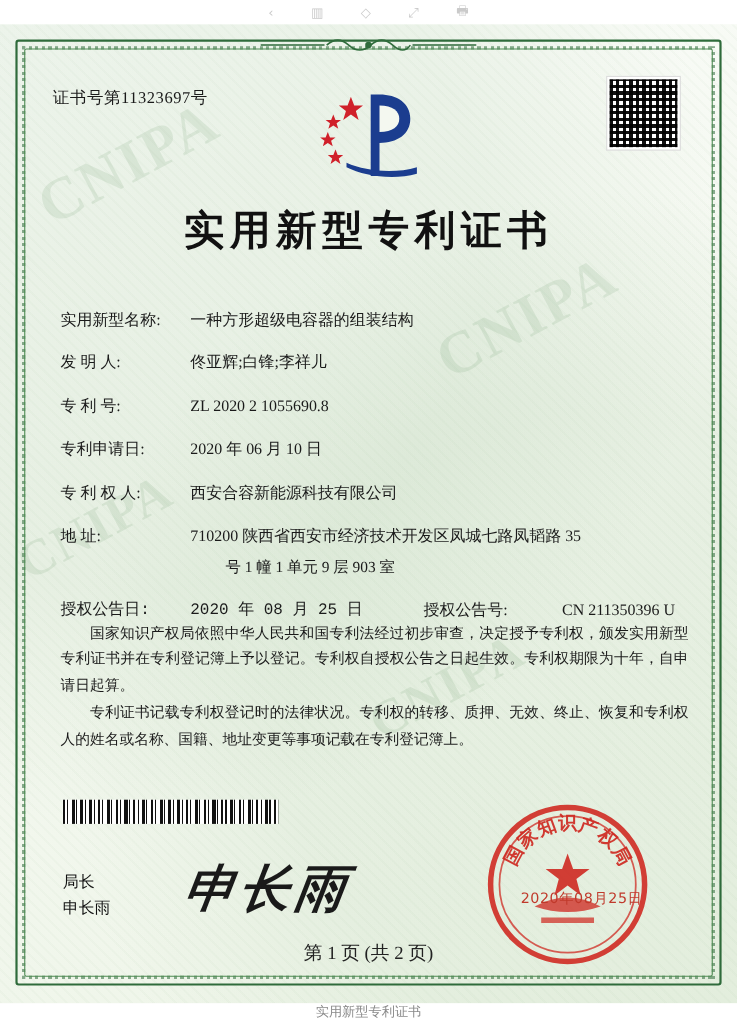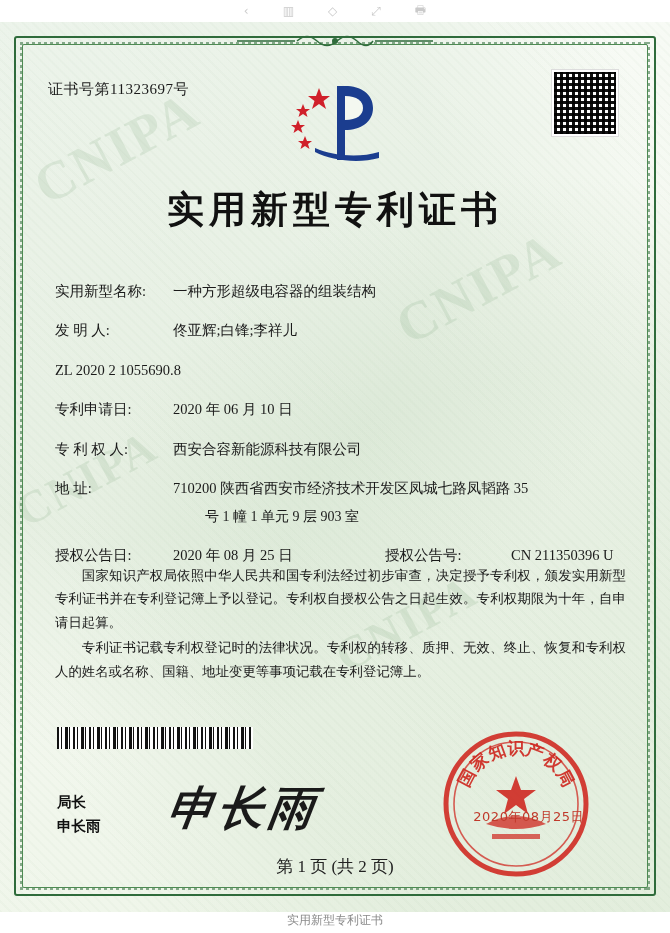--- a/index.html
+++ b/index.html
@@ -158,21 +158,21 @@
     width: 118px;
     flex: 0 0 118px;
     letter-spacing: 0px;
     white-space: nowrap;
   }
   .val { flex: 1 1 auto; }
   .row.tight { margin-bottom: 6px; }
   .sub-line { margin-left: 150px; margin-bottom: 16px; font-size: 14px;}
 
   .two-col { display:flex; }
-  .two-col .c1 { width: 330px; display:flex;}
+  .two-col .c1 { width: 330px; display:flex;font-family:Liberation Mono, monospace;}
   .two-col .c2 { flex:1; display:flex;}
   .two-col .c2 .lbl { width: 126px; flex:0 0 126px;}
 
   
   .body-text {
     position: absolute;
     top: 542px;
     left: 55px;
     right: 44px;
     font-size: 13.4px;
@@ -193,21 +193,21 @@
         #111 8px 11px, #fff 11px 12px, #111 12px 13px, #fff 13px 16px);
   }
 
   
   .sig-label {
     position: absolute;
     top: 769px; left: 57px;
     font-size: 14.5px;
     line-height: 1.65;
     font-family: "DejaVu Sans","Liberation Sans",sans-serif;
-    font-weight: bold;
+    font-weight: normal;
     color:#111;
   }
   .sig-script {
     position: absolute;
     top: 756px; left: 168px;
     font-family: "DejaVu Serif", serif;
     font-style: italic;
     font-weight: bold;
     font-size: 46px;
     letter-spacing: 4px;
@@ -297,20 +297,21 @@
   <div class="fields">
     <div class="row">
       <div class="lbl">实用新型名称:</div>
       <div class="val">一种方形超级电容器的组装结构</div>
     </div>
     <div class="row">
       <div class="lbl">发  明  人:</div>
       <div class="val">佟亚辉;白锋;李祥儿</div>
     </div>
     <div class="row">
+      <div class="lbl">专  利  号:</div>
       <div class="val">ZL 2020 2 1055690.8</div>
     </div>
     <div class="row">
       <div class="lbl">专利申请日:</div>
       <div class="val">2020 年 06 月 10 日</div>
     </div>
     <div class="row">
       <div class="lbl">专 利 权 人:</div>
       <div class="val">西安合容新能源科技有限公司</div>
     </div>

